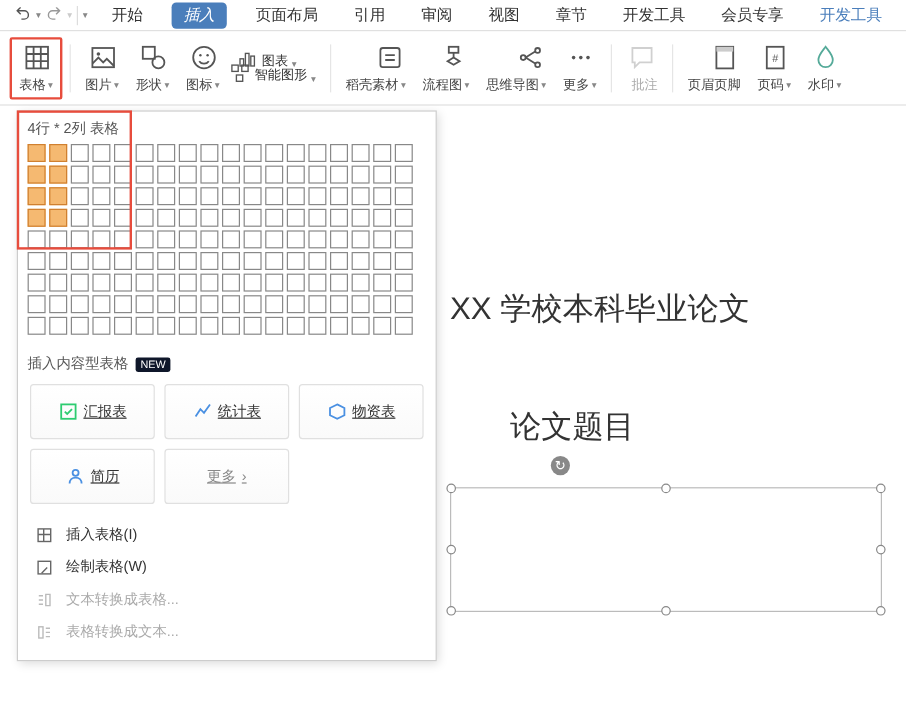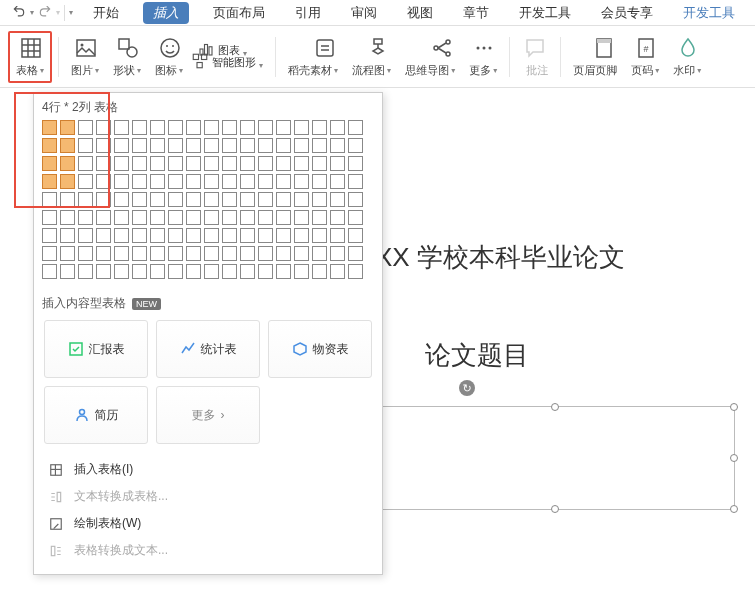--- a/index.html
+++ b/index.html
@@ -18,32 +18,32 @@
     .ribbon { height: 62px; display: flex; align-items: center; padding: 4px 8px; gap: 2px; border-bottom: 1px solid #e0e0e0; }
     .rib-item { display: flex; flex-direction: column; align-items: flex-end; justify-content: center; height: 52px; padding: 0 6px; cursor: pointer; }
     .rib-item .ico { width: 26px; height: 26px; display: flex; align-items: center; justify-content: center; color: #555; }
     .rib-item .lbl { font-size: 11px; color: #444; margin-top: 2px; display: flex; align-items: center; gap: 2px; }
     .rib-item .lbl .dd { font-size: 8px; color: #888; }
     .rib-sep { width: 1px; height: 40px; background: #e5e5e5; margin: 0 4px; }
     .rib-item.highlight { border: 2px solid #e74c3c; border-radius: 2px; }
     .rib-disabled { opacity: 0.45; }
     
     
-    .table-panel { position: absolute; left: 14px; top: 92px; width: 350px; background: #fff; border: 1px solid #ccc; box-shadow: 2px 2px 8px rgba(0,0,0,0.15); z-index: 10; padding-bottom: 6px; margin-left: 19px; }
+    .table-panel { position: absolute; left: 14px; top: 92px; width: 350px; background: #fff; border: 1px solid #ccc; box-shadow: 2px 2px 8px rgba(0,0,0,0.15); z-index: 10; padding-bottom: 6px; }
     .tp-title { font-size: 12px; color: #555; padding: 6px 8px 4px; }
     .tp-grid { padding: 0 8px 8px; display: grid; grid-template-columns: repeat(18, 17px); grid-auto-rows: 17px; gap: 1px; }
     .tp-cell { width: 15px; height: 15px; border: 1px solid #888; background: #fff; }
     .tp-cell.sel { background: #f5b971; border-color: #d08030; }
     .tp-highlight { position: absolute; left: 14px; top: 92px; width: 96px; height: 116px; border: 2px solid #e74c3c; pointer-events: none; z-index: 11; }
     
     .tp-section-title { font-size: 12px; color: #555; padding: 6px 8px 4px; display: flex; align-items: center; gap: 6px; }
-    .new-badge { background: #737373; color: #fff; font-size: 9px; padding: 1px 4px; border-radius: 2px; }
+    .new-badge { background: #0f172a; color: #fff; font-size: 9px; padding: 1px 4px; border-radius: 2px; }
     
     .template-grid { display: grid; grid-template-columns: repeat(3, 1fr); gap: 8px; padding: 4px 10px 8px; }
-    .tmpl { height: 58px; border: 1px solid #e0e0e0; border-radius: 3px; display: flex; align-items: center; justify-content: center; gap: 5px; font-size: 12px; color: #333; cursor: pointer; background: linear-gradient(#fff,#fafafa); }
+    .tmpl { height: 46px; border: 1px solid #e0e0e0; border-radius: 3px; display: flex; align-items: center; justify-content: center; gap: 5px; font-size: 12px; color: #333; cursor: pointer; background: linear-gradient(#fff,#fafafa); text-decoration: underline; }
     .tmpl .ti { width: 16px; height: 16px; }
     .tmpl.more { color: #888; }
     
     .menu-list { padding: 4px 0; }
     .menu-item { display: flex; align-items: center; gap: 10px; padding: 5px 14px; font-size: 12px; color: #333; cursor: pointer; }
     .menu-item.disabled { color: #aaa; cursor: default; }
     .menu-item .mi { width: 16px; height: 16px; display: flex; align-items: center; justify-content: center; color: #666; }
     .menu-item.disabled .mi { color: #bbb; }
     
     
@@ -477,36 +477,36 @@
     <div class="menu-item">
       <span class="mi">
           <svg width="14" height="14" viewBox="0 0 24 24">
             <rect x="3" y="3" width="18" height="18" fill="none" stroke="currentColor" stroke-width="2"></rect>
             <line x1="3" y1="11" x2="21" y2="11" stroke="currentColor" stroke-width="2"></line>
             <line x1="11" y1="3" x2="11" y2="21" stroke="currentColor" stroke-width="2"></line>
           </svg>
         </span>
       <span>插入表格(I)</span>
     </div>
-    <div class="menu-item disabled">
-      <span class="mi">
-          <svg width="14" height="14" viewBox="0 0 24 24">
-            <path d="M4 6h6M4 12h6M4 18h6M14 4h6v16h-6z" stroke="currentColor" stroke-width="2" fill="none"></path>
-          </svg>
-        </span>
-      <span>文本转换成表格...</span>
-    </div>
     <div class="menu-item">
       <span class="mi">
           <svg width="14" height="14" viewBox="0 0 24 24">
             <rect x="3" y="3" width="18" height="18" fill="none" stroke="currentColor" stroke-width="2"></rect>
             <path d="M8 20l8-8" stroke="currentColor" stroke-width="2"></path>
           </svg>
         </span>
       <span>绘制表格(W)</span>
+    </div>
+    <div class="menu-item disabled">
+      <span class="mi">
+          <svg width="14" height="14" viewBox="0 0 24 24">
+            <path d="M4 6h6M4 12h6M4 18h6M14 4h6v16h-6z" stroke="currentColor" stroke-width="2" fill="none"></path>
+          </svg>
+        </span>
+      <span>文本转换成表格...</span>
     </div>
     <div class="menu-item disabled">
       <span class="mi">
           <svg width="14" height="14" viewBox="0 0 24 24">
             <rect x="4" y="4" width="6" height="16" fill="none" stroke="currentColor" stroke-width="2"></rect>
             <path d="M14 6h6M14 12h6M14 18h6" stroke="currentColor" stroke-width="2"></path>
           </svg>
         </span>
       <span>表格转换成文本...</span>
     </div>

